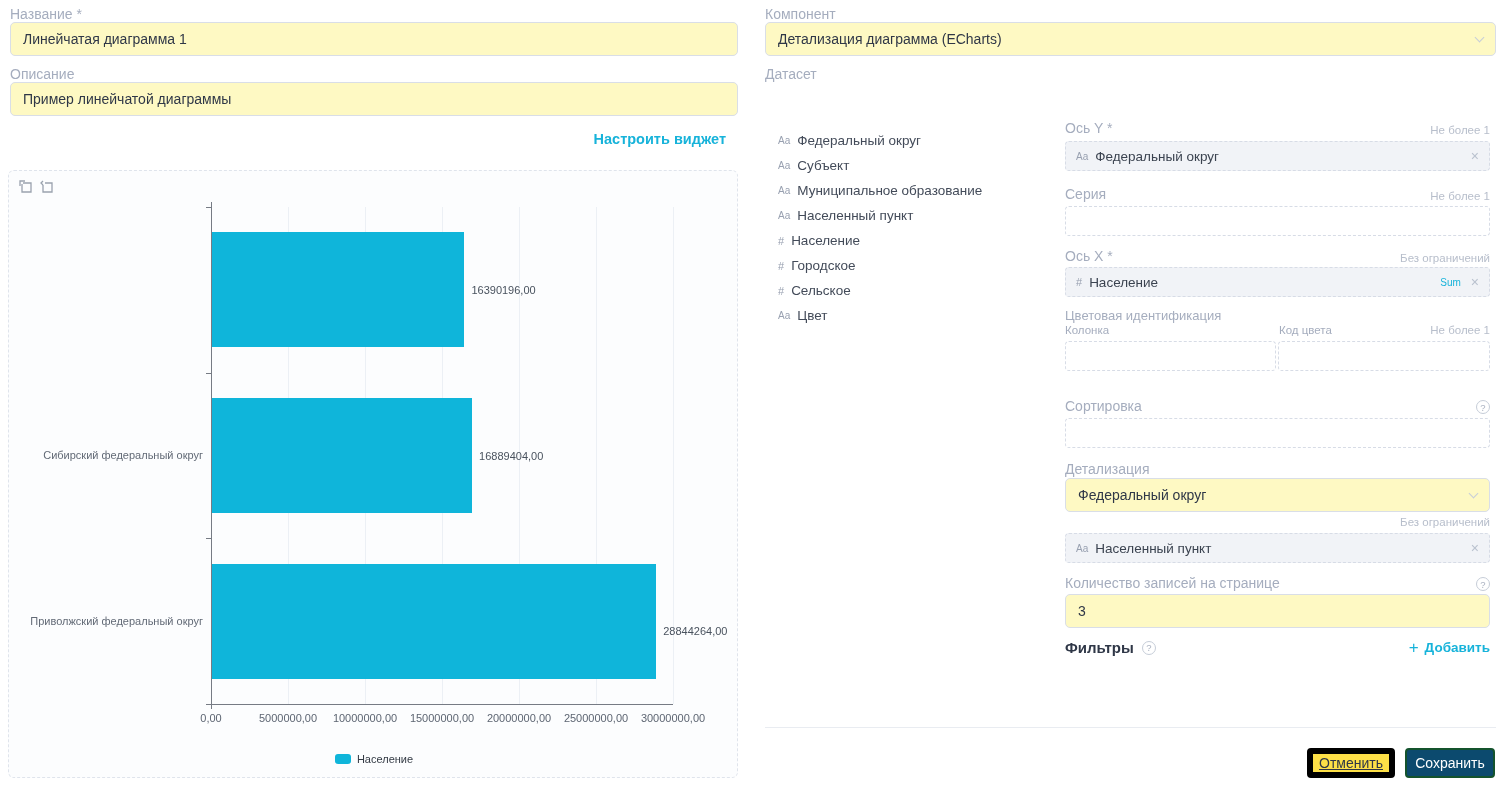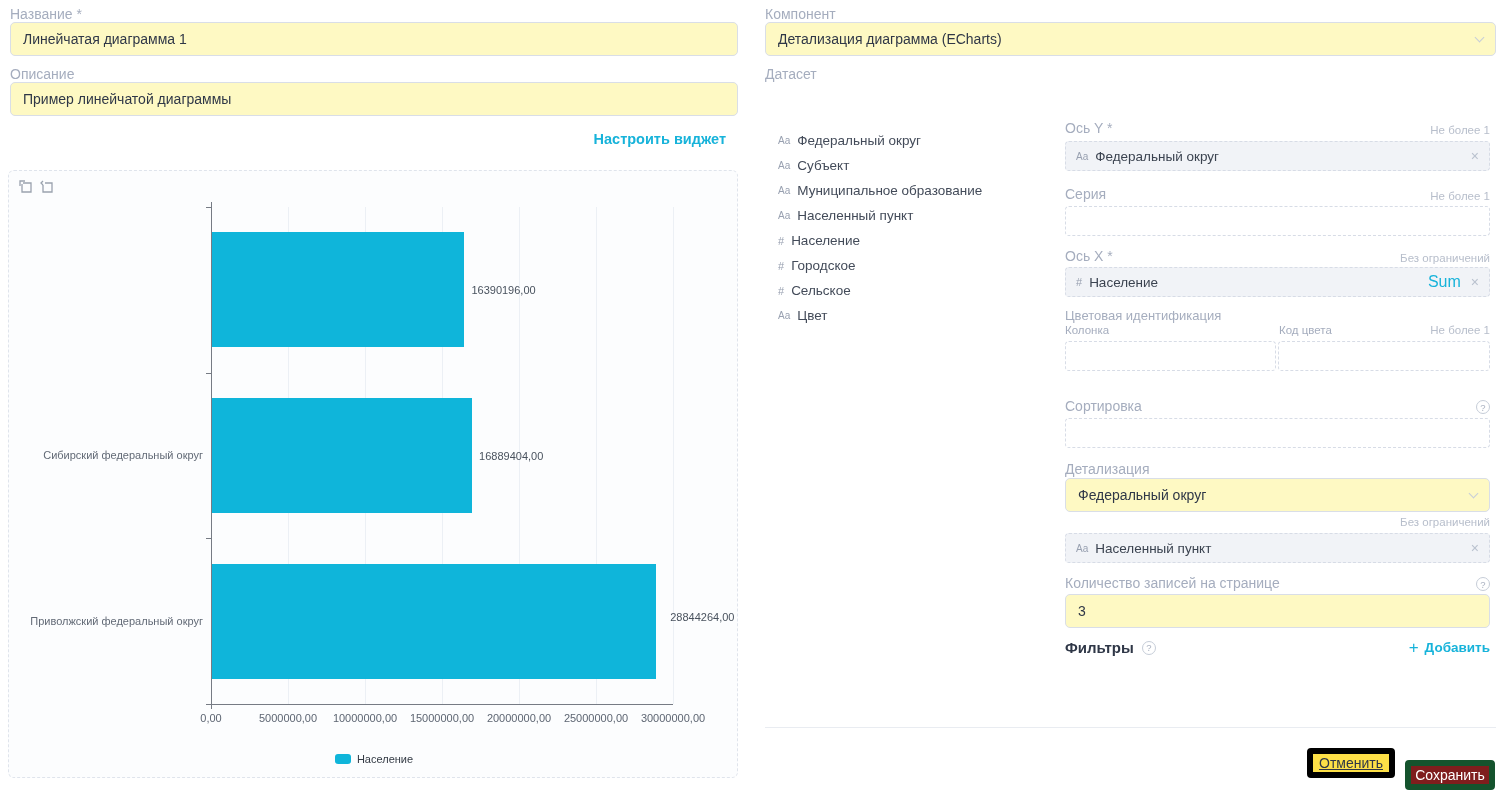--- a/index.html
+++ b/index.html
@@ -44,21 +44,21 @@
     display:flex; align-items:center; justify-content:flex-end; white-space:nowrap; }
   .xtick { position:absolute; transform:translateX(-50%); font-size:11px; color:#5d6572; white-space:nowrap; }
   #legend { position:absolute; left:0; width:730px; top:582px; display:flex; justify-content:center;
     align-items:center; gap:6px; font-size:11px; color:#333a44; }
   #legend .marker { width:16px; height:10px; border-radius:3px; background:#0fb5da; }
   .toolicon { position:absolute; top:9px; }
 
   .btn { height:30px; border-radius:4px; font-size:14px; display:flex; align-items:center;
     justify-content:center; cursor:pointer; font-family:"Liberation Sans", sans-serif; }
   .btn-cancel { background:#fde047; border:6px solid #000000; color:#2f3747;text-decoration:underline; }
-  .btn-save { background:#7f1d1d; border:6px solid #14532d; color:#fff;margin-top:12px; }
+  .btn-save { background:#0c4a6e; border:2px solid #14532d; color:#fff; }
 </style>
 </head>
 <body>
 
 <div id="stage">
 
   <div class="abs lbl" style="left:10px; top:6px;">Название *</div>
   <input class="abs input" style="left: 10px; top: 22px; width: 728px;" value="Линейчатая диаграмма 1">
 
   <div class="abs lbl" style="left:10px; top:66px;">Описание</div>
@@ -96,21 +96,21 @@
         <div class="ytick" style="top: 165.667px;"></div>
         <div class="ytick" style="top: 331.333px;"></div>
         <div class="ytick" style="top: 497px;"></div>
         <div class="bar" style="left: 1px; top: 25.3333px; width: 252.409px; height: 115px; background: rgb(15, 181, 218);"></div>
         <div class="vlabel" style="left: 260.409px; top: 76.8333px;">16390196,00</div>
         <div class="cat" style="top: 165.667px; height: 165.667px; right: 470px; left: -196px; width: auto;">Сибирский федеральный округ</div>
         <div class="bar" style="left: 1px; top: 191px; width: 260.097px; height: 115px; background: rgb(15, 181, 218);"></div>
         <div class="vlabel" style="left: 268.097px; top: 242.5px;">16889404,00</div>
         <div class="cat" style="top: 331.333px; height: 165.667px; right: 470px; left: -196px; width: auto;">Приволжский федеральный округ</div>
         <div class="bar" style="left: 1px; top: 356.667px; width: 444.202px; height: 115px; background: rgb(15, 181, 218);"></div>
-        <div class="vlabel" style="left: 452.202px; top: 404px; margin-left: 7px;">28844264,00</div>
+        <div class="vlabel" style="left: 452.202px; top: 418px;">28844264,00</div>
       </div>
 
     <div id="legend">
       <span class="marker"></span>
       <span>Население</span>
     </div>
   </div>
 
   <div class="abs lbl" style="left:765px; top:6px;">Компонент</div>
   <div class="abs select" style="left:765px; top:22px; width:731px;">
@@ -169,21 +169,21 @@
   </div>
   <div class="abs dashed" style="left:1065px; top:206px; width:425px;"></div>
 
   <div class="seclabel-row" style="top:248px;">
     <span class="lbl">Ось X *</span>
     <span class="limit">Без ограничений</span>
   </div>
   <div class="abs chipbox" style="left:1065px; top:267px; width:425px;">
     <span class="ftype" style="font-size:11px;">#</span>
     <span>Население</span>
-    <span class="cyan" style="margin-left:auto; font-size:16px; cursor:pointer;">Sum</span>
+    <span class="cyan" style="margin-left:auto; font-size:10px; cursor:pointer;">Sum</span>
     <span class="xclose" style="margin-left:10px;">×</span>
   </div>
 
   <div class="abs lbl" style="left:1065px; top:308px; font-size:13px;">Цветовая идентификация</div>
   <div class="seclabel-row" style="top:324px;">
     <span class="lbl" style="font-size:11.5px;">Колонка</span>
     <span class="lbl" style="font-size:11.5px; position:absolute; left:214px;">Код цвета</span>
     <span class="limit">Не более 1</span>
   </div>
   <div class="abs dashed" style="left:1065px; top:341px; width:211px;"></div>

